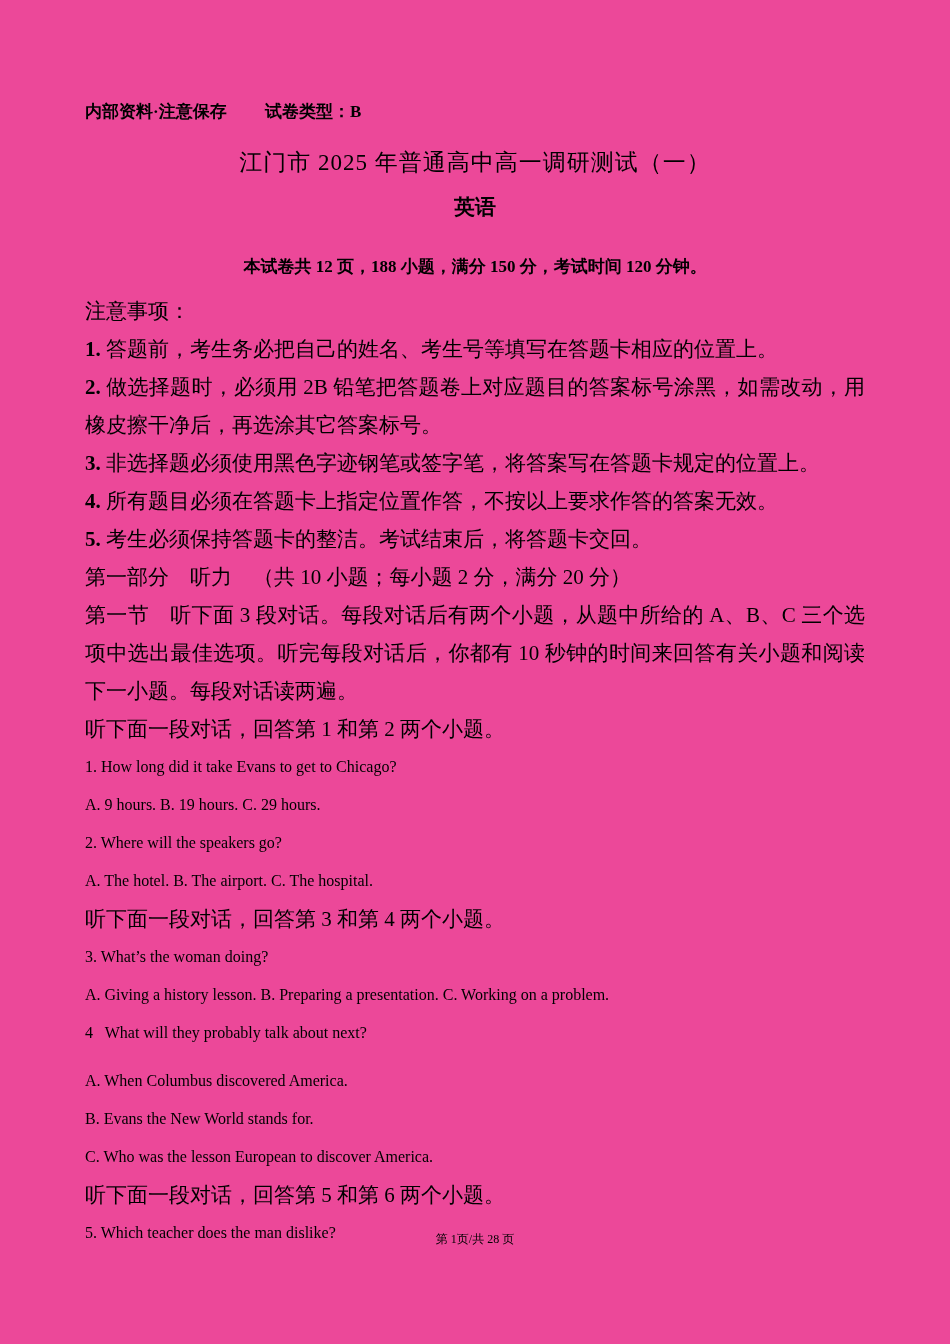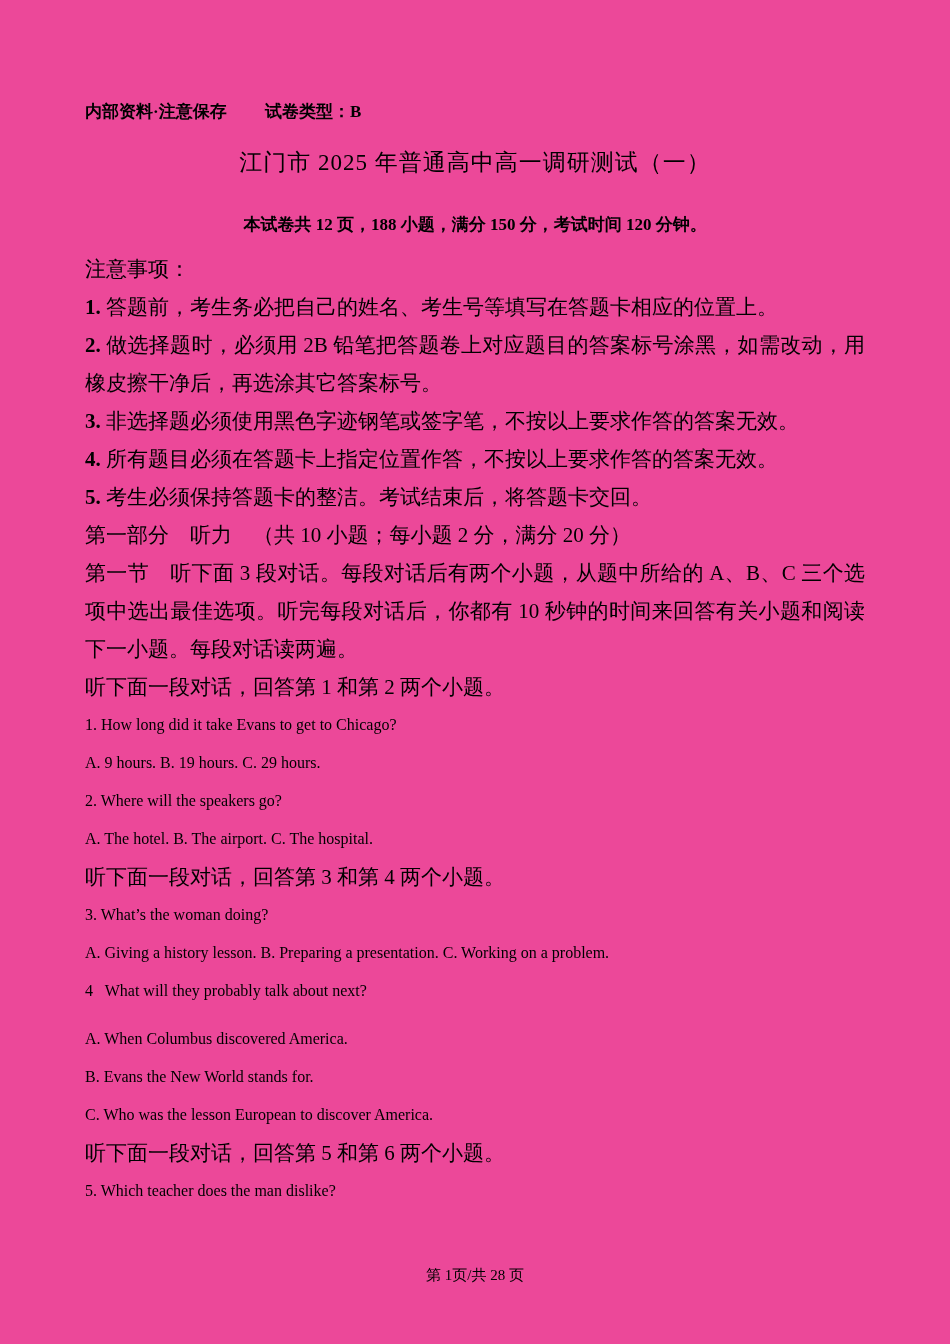--- a/index.html
+++ b/index.html
@@ -55,46 +55,47 @@
   .en {
     font-size: 16px;
     line-height: 38px;
     white-space: pre-wrap;
   }
   .gap { margin-top: 10px; }
   .page-footer {
     position: absolute;
     left: 0;
     right: 0;
-    top: 1264px;
+    top: 1228px;
     text-align: center;
-    font-size: 15px;
+    font-size: 12px;
     line-height: 22px;
   }
 </style>
 </head>
 <body>
 
 <div class="page">
 
   <div class="doc-header">
     <span class="hdr-left">内部资料·注意保存</span>
     <span class="hdr-right">试卷类型：B</span>
   </div>
 
   <div class="doc-title">江门市 2025 年普通高中高一调研测试（一）</div>
 
+  <div class="doc-subject">英语</div>
 
   <div class="exam-info">本试卷共 12 页，188 小题，满分 150 分，考试时间 120 分钟。</div>
 
   <div class="doc-body">
       <div class="line notes-title"><span>注意事项：</span></div>
       <div class="line note"><span class="prefix">1. </span><span>答题前，考生务必把自己的姓名、考生号等填写在答题卡相应的位置上。</span></div>
       <div class="line note"><span class="prefix">2. </span><span>做选择题时，必须用 2B 铅笔把答题卷上对应题目的答案标号涂黑，如需改动，用橡皮擦干净后，再选涂其它答案标号。</span></div>
-      <div class="line note"><span class="prefix">3. </span><span>非选择题必须使用黑色字迹钢笔或签字笔，不按以上要求作答的答案无效。</span></div>
+      <div class="line note"><span class="prefix">3. </span><span>非选择题必须使用黑色字迹钢笔或签字笔，将答案写在答题卡规定的位置上。</span></div>
       <div class="line note"><span class="prefix">4. </span><span>所有题目必须在答题卡上指定位置作答，不按以上要求作答的答案无效。</span></div>
       <div class="line note"><span class="prefix">5. </span><span>考生必须保持答题卡的整洁。考试结束后，将答题卡交回。</span></div>
       <div class="line section"><span>第一部分　听力　（共 10 小题；每小题 2 分，满分 20 分）</span></div>
       <div class="line para"><span>第一节　听下面 3 段对话。每段对话后有两个小题，从题中所给的 A、B、C 三个选项中选出最佳选项。听完每段对话后，你都有 10 秒钟的时间来回答有关小题和阅读下一小题。每段对话读两遍。</span></div>
       <div class="line para"><span>听下面一段对话，回答第 1 和第 2 两个小题。</span></div>
       <div class="line en"><span>1. How long did it take Evans to get to Chicago?</span></div>
       <div class="line en"><span>A. 9 hours. B. 19 hours. C. 29 hours.</span></div>
       <div class="line en"><span>2. Where will the speakers go?</span></div>
       <div class="line en"><span>A. The hotel. B. The airport. C. The hospital.</span></div>
       <div class="line para"><span>听下面一段对话，回答第 3 和第 4 两个小题。</span></div>

